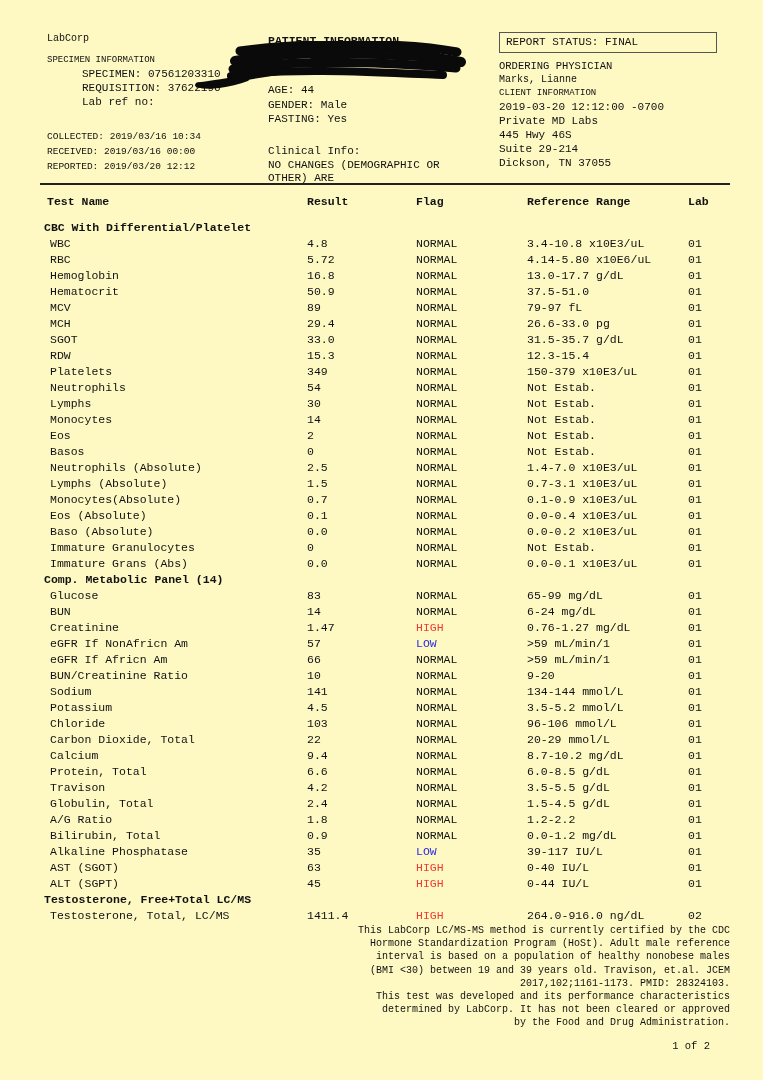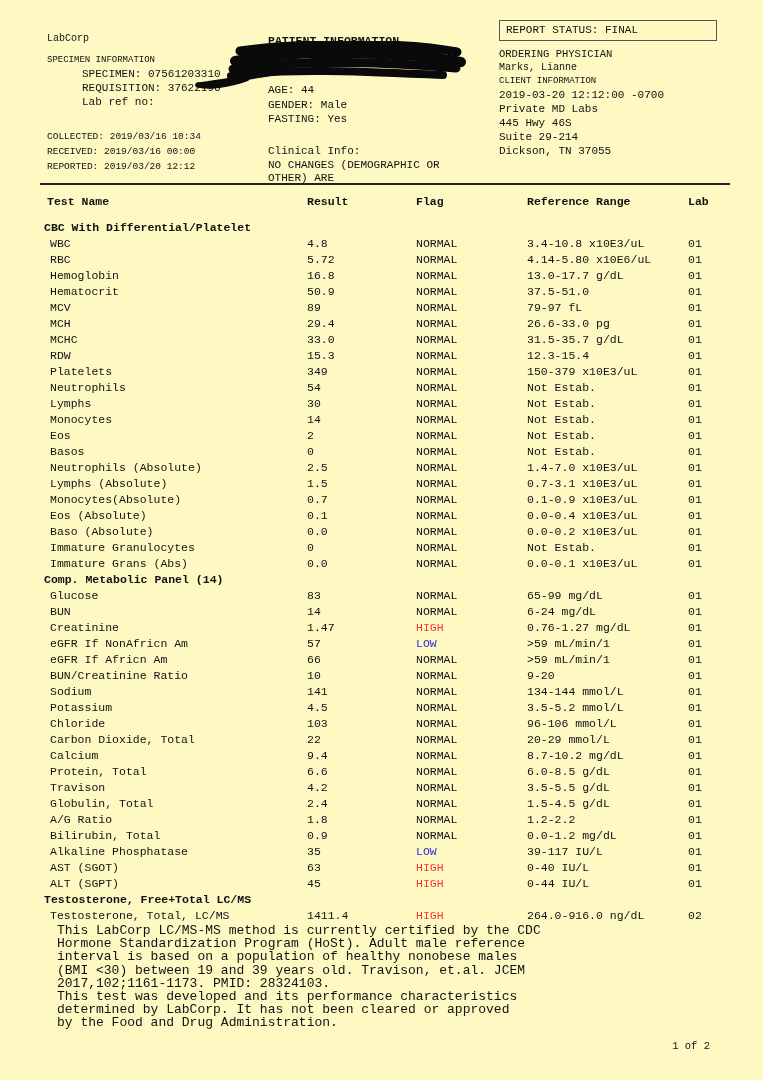--- a/index.html
+++ b/index.html
@@ -22,21 +22,21 @@
     display:inline-block; font-size:11.5px; font-weight:bold;
     border-bottom:1.5px solid #111; padding-bottom:1px; line-height:14px;
   }
   .mid-lines { margin-top:33px; }
   .mid-line  { font-size:11px; line-height:14.5px; }
   .clin-label { margin-top:17px; font-size:11px; line-height:15px; }
   .clin-value { font-size:11px; line-height:13.5px; width:205px; }
   
   .scribble { position:absolute; left:195px; top:41px; width:272px; height:50px; }
   
-  .hdr-right { position:absolute; left:499px; top:20px; width:220px; }
+  .hdr-right { position:absolute; left:499px; top:32px; width:220px; }
   .status-box {
     border:1px solid #555; padding:2px 6px 3px 6px;
     font-size:11px; line-height:14px; width:218px;
   }
   .rt-ord   { margin-top:6px; font-size:10.5px; line-height:14px; }
   .rt-name  { font-size:10px; font-weight:normal; line-height:14px; }
   .rt-small { font-size:9px; line-height:13px; }
   .rt-line  { font-size:11px; line-height:14px; }
   
   .rule { position:absolute; left:40px; top:183px; width:690px; height:2px; background:#222; }
@@ -47,21 +47,21 @@
     font-weight:bold; height:16px; line-height:16px; margin-bottom:10px;
   }
   .tbl-header .c-name { padding-left:7px; }
   .c-lab { text-align:left; }
   .section-title { font-weight:bold; height:16px; line-height:16px; padding-left:4px; }
   .trow {
     display:grid; grid-template-columns:267px 109px 111px 161px 21px;
     height:16px; line-height:16px;
   }
   .trow .c-name { padding-left:10px; }
-  .note-line { font-size:13px; height:13.2px; line-height:13.2px; padding-left:17px; }
+  .note-line { font-size:10px; height:13.2px; line-height:13.2px; padding-left:17px;text-align:right; }
   
   .page-footer {
     position:absolute; left:40px; top:1040px; width:670px;
     text-align:right; font-size:10.5px; line-height:12px;
   }
 </style>
 </head>
 <body>
 
 <div class="page">
@@ -162,21 +162,21 @@
           <div class="c-lab">01</div>
         </div>
         <div class="trow">
           <div class="c-name">MCH</div>
           <div class="c-result">29.4</div>
           <div class="c-flag" style="color: rgb(17, 17, 17);">NORMAL</div>
           <div class="c-range">26.6-33.0 pg</div>
           <div class="c-lab">01</div>
         </div>
         <div class="trow">
-          <div class="c-name">MCHC</div>
+          <div class="c-name">SGOT</div>
           <div class="c-result">33.0</div>
           <div class="c-flag" style="color: rgb(17, 17, 17);">NORMAL</div>
           <div class="c-range">31.5-35.7 g/dL</div>
           <div class="c-lab">01</div>
         </div>
         <div class="trow">
           <div class="c-name">RDW</div>
           <div class="c-result">15.3</div>
           <div class="c-flag" style="color: rgb(17, 17, 17);">NORMAL</div>
           <div class="c-range">12.3-15.4</div>

